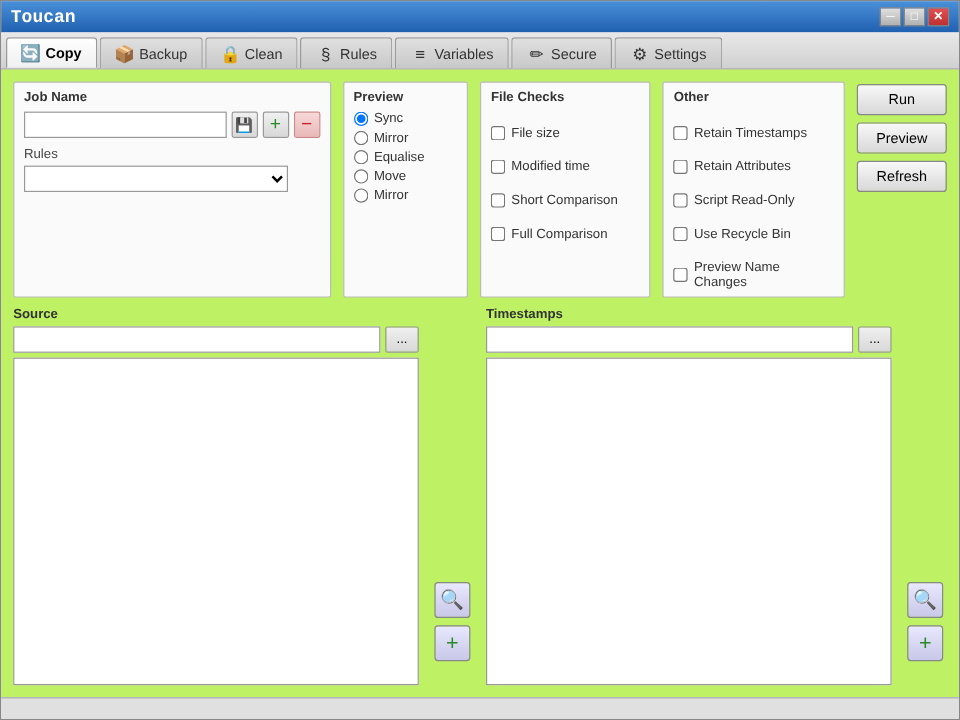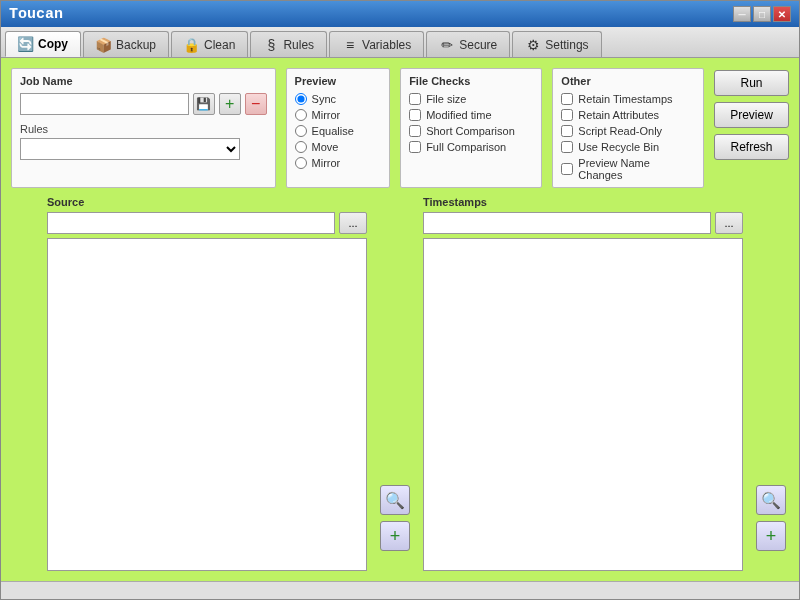--- a/index.html
+++ b/index.html
@@ -205,20 +205,21 @@
       flex-direction: column;
       gap: 4px;
     }
     .checkbox-item {
       display: flex;
       align-items: center;
       gap: 5px;
       font-size: 11px;
       color: #333;
       cursor: pointer;
+      margin-top: 12px;
     }
     .checkbox-item input[type="checkbox"] {
       margin: 0;
       width: 12px;
       height: 12px;
       cursor: pointer;
     }
 
     
     .other-section {
@@ -244,21 +245,20 @@
       border-radius: 3px;
       color: #000;
     }
 
     
     .bottom-section {
       display: flex;
       gap: 10px;
       flex: 1;
       min-height: 0;
-      margin-left: 36px;
     }
     .source-panel, .dest-panel {
       flex: 1;
       display: flex;
       flex-direction: column;
       gap: 4px;
     }
     .panel-header-label {
       font-size: 11px;
       font-weight: bold;

